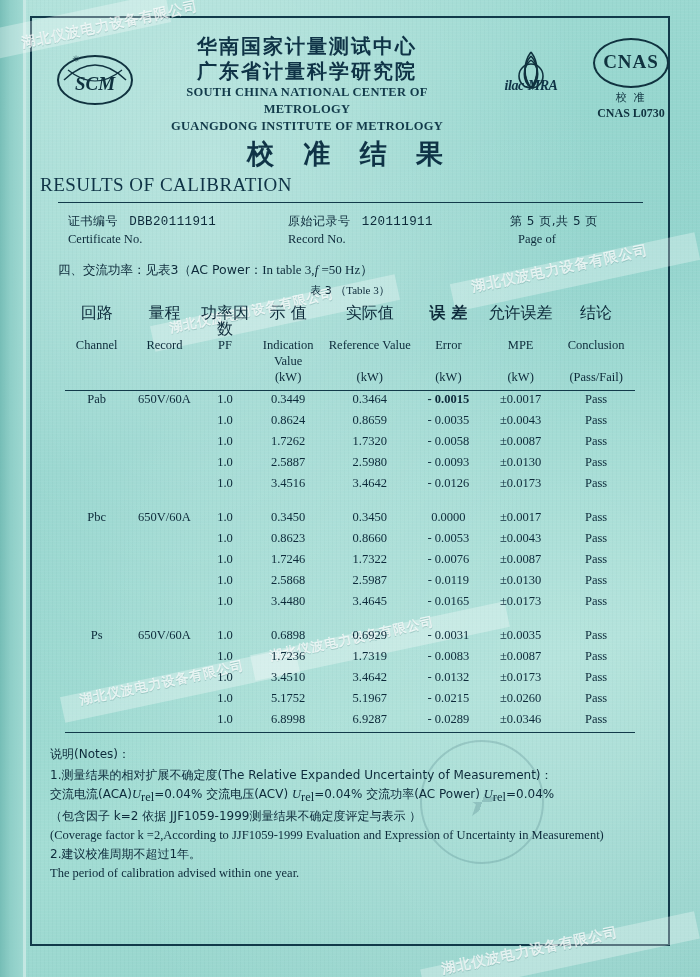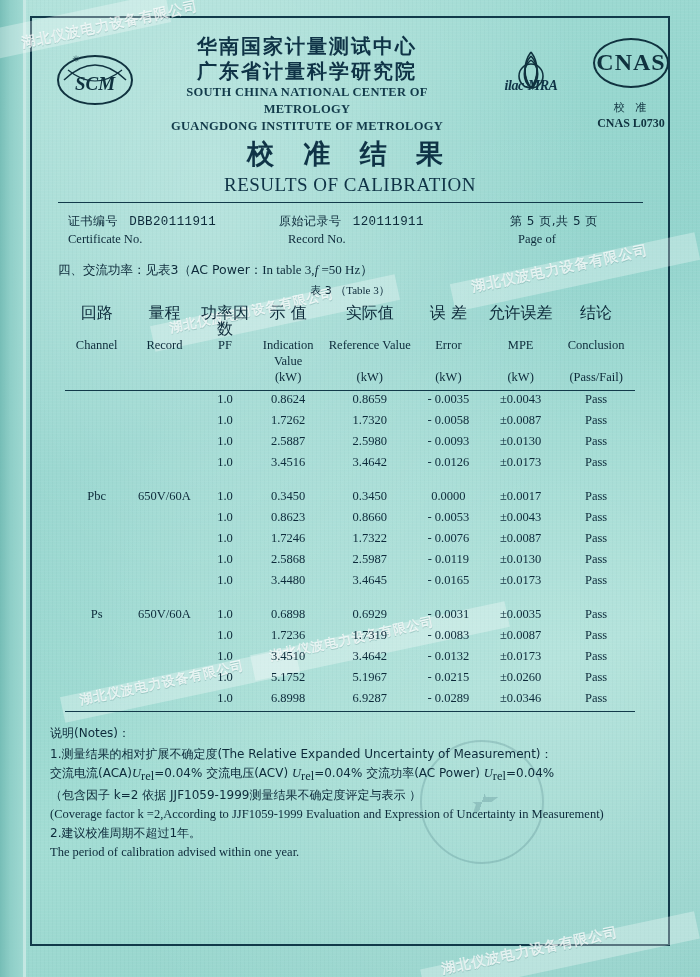--- a/index.html
+++ b/index.html
@@ -110,51 +110,51 @@
     width: 90px;
     text-align: center;
   }
   .cnas-oval {
     width: 72px; height: 46px;
     margin: 0 auto;
     border: 2px solid #10323f;
     border-radius: 50%;
     font-family: "Liberation Serif", serif;
     font-weight: bold;
-    font-size: 24px;
+    font-size: 19px;
     letter-spacing: 1px;
     line-height: 44px;
     color: #10323f;
   }
   .cnas-cn {
-    font-family: Liberation Mono, monospace;
+    font-family: Liberation Serif, serif;
     font-size: 11px;
     letter-spacing: 2px;
-    margin-top: 12px;
+    margin-top: 2px;
     color: #10323f;
   }
   .cnas-no {
     font-family: "Liberation Serif", serif;
     font-weight: bold;
     font-size: 12px;
     margin-top: 1px;
     color: #10323f;
   }
 
   .doc-title-cn {
     text-align: center;
     font-family: "DejaVu Sans", sans-serif;
     font-weight: bold;
     font-size: 27px;
     letter-spacing: 10px;
     margin-top: 16px;
     color: #0f3346;
   }
   .doc-title-en {
-    text-align: center;
+    text-align: left;
     font-family: "Liberation Serif", serif;
     font-size: 19px;
     letter-spacing: 0.5px;
     margin-top: 2px;
     color: #0f3346;
   }
   .title-rule {
     width: 585px;
     margin: 6px auto 0 auto;
     border-top: 1.5px solid #123a4a;
@@ -231,21 +231,21 @@
   }
   .hrule td { border-bottom: 1.2px solid #123a4a; height: 2px; }
   .toprule td { border-top: 1.2px solid #123a4a; height: 2px; }
   tr.data td { height: 21px; }
   tr.gap td { height: 13px; }
   td.c-channel { width: 72px; }
   td.c-range   { width: 80px; }
   td.c-pf      { width: 62px; margin-top: 48px; }
   td.c-ind     { width: 88px; }
   td.c-ref     { width: 100px; }
-  td.c-err     { width: 86px; }
+  td.c-err     { width: 86px; font-weight: bold; }
   td.c-mpe     { width: 86px; }
   td.c-concl   { width: 86px; }
 
   
   .notes {
     margin-top: 10px;
     margin-left: 10px;
     width: 600px;
     font-size: 12.5px;
     line-height: 19px;
@@ -370,21 +370,21 @@
 
     <div class="meta">
       <div class="cell" style="left:28px; top:2px;">
         <span class="lbl-cn">证书编号</span>
         <span class="val" style="margin-left:8px;">DBB20111911</span>
       </div>
       <div class="cell" style="left:28px; top:20px;">
         <span class="lbl-en">Certificate No.</span>
       </div>
 
-      <div class="cell" style="left:239px; top:2px;">
+      <div class="cell" style="left:248px; top:2px;">
         <span class="lbl-cn">原始记录号</span>
         <span class="val" style="margin-left:8px;">120111911</span>
       </div>
       <div class="cell" style="left:248px; top:20px;">
         <span class="lbl-en">Record No.</span>
       </div>
 
       <div class="cell" style="left:470px; top:2px;">
         <span class="lbl-cn">第 5 页,共 5 页</span>
       </div>
@@ -434,20 +434,30 @@
           <td class="hunit">(kW)</td>
           <td class="hunit">(Pass/Fail)</td>
         </tr>
         <tr class="hrule">
           <td colspan="8"></td>
         </tr>
       </thead>
       <tbody>
 
         <tr class="data">
+          <td class="c-channel">Pab</td>
+          <td class="c-range">650V/60A</td>
+          <td class="c-pf">1.0</td>
+          <td class="c-ind">0.3449</td>
+          <td class="c-ref">0.3464</td>
+          <td class="c-err">- 0.0015</td>
+          <td class="c-mpe">±0.0017</td>
+          <td class="c-concl">Pass</td>
+        </tr>
+        <tr class="data">
           <td></td>
             <td></td>
           <td>1.0</td>
           <td>0.8624</td>
           <td>0.8659</td>
           <td>- 0.0035</td>
           <td>±0.0043</td>
           <td>Pass</td>
         </tr>
         <tr class="data">

